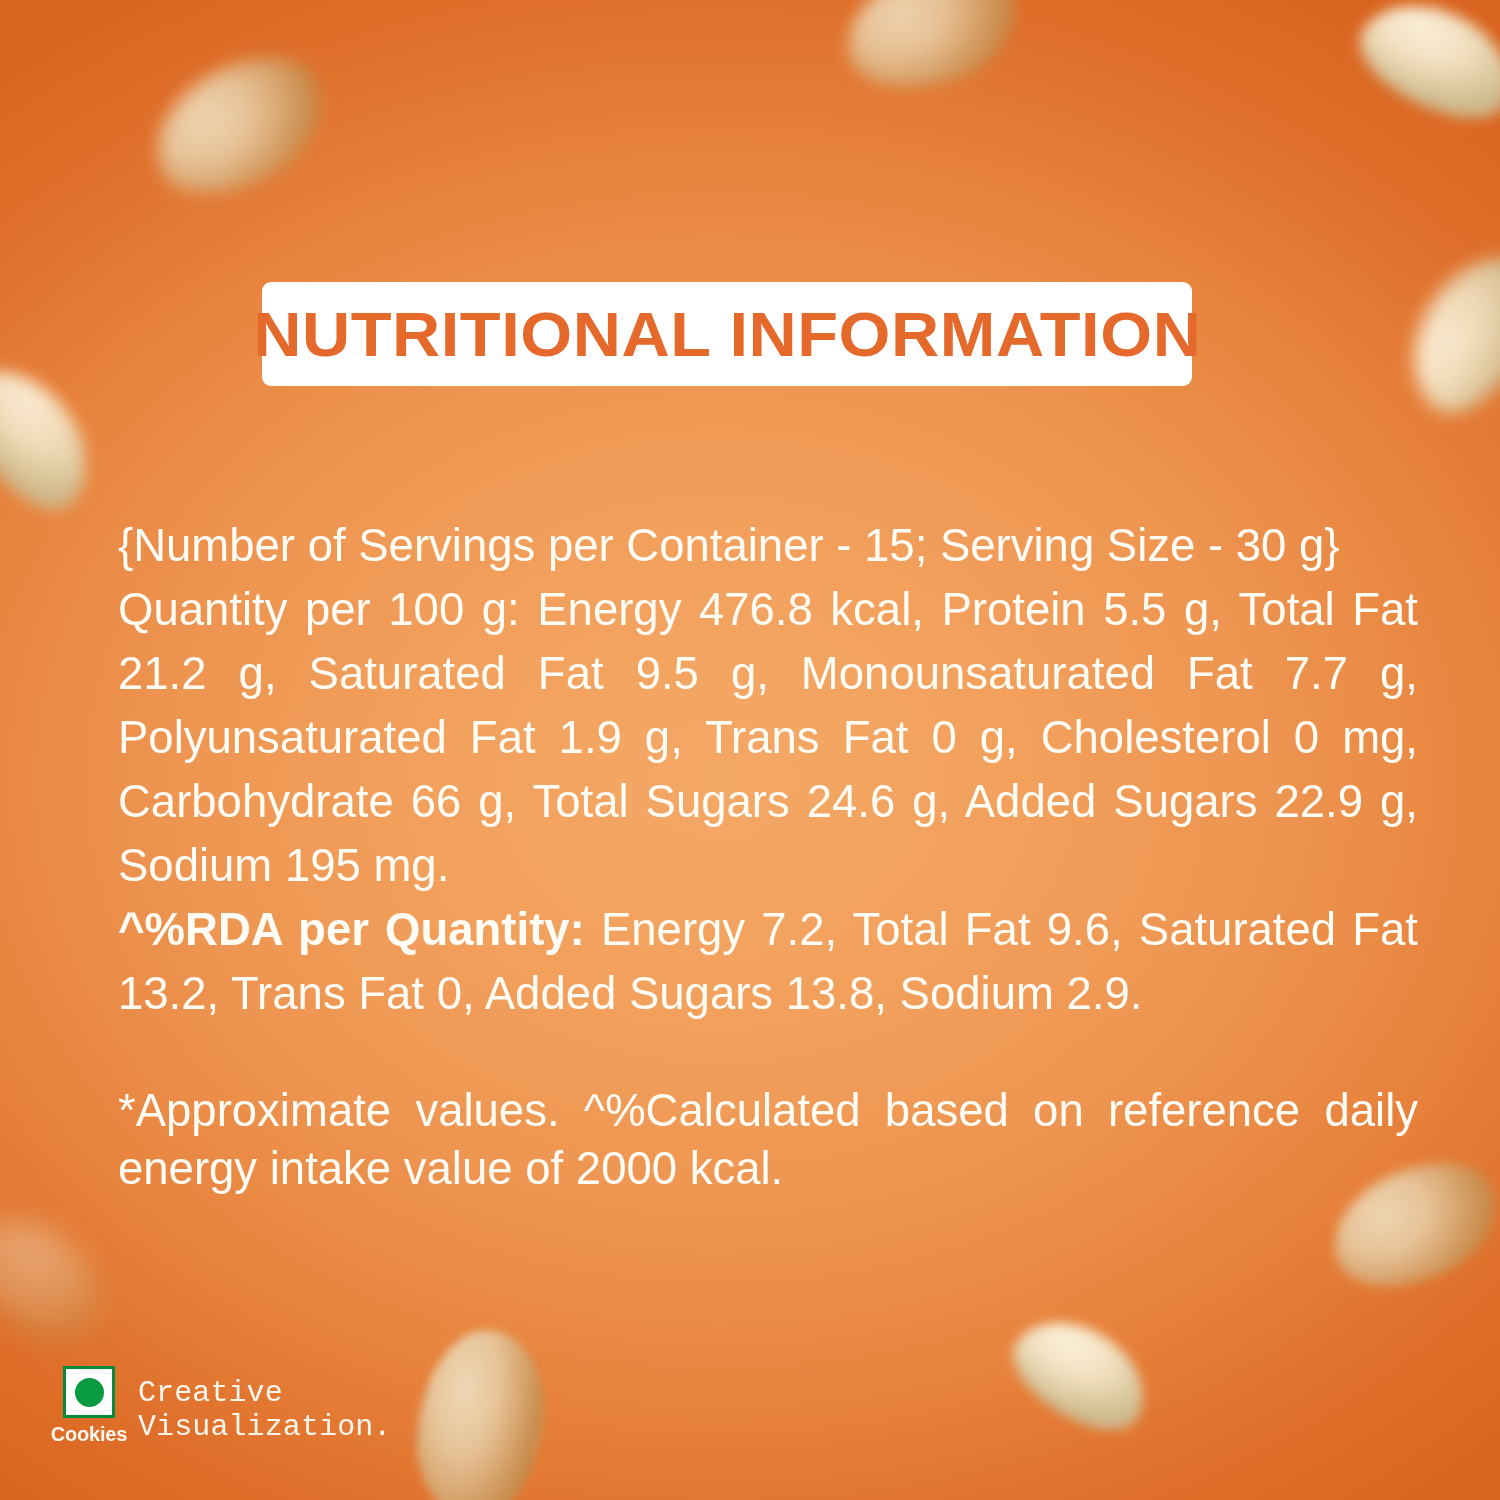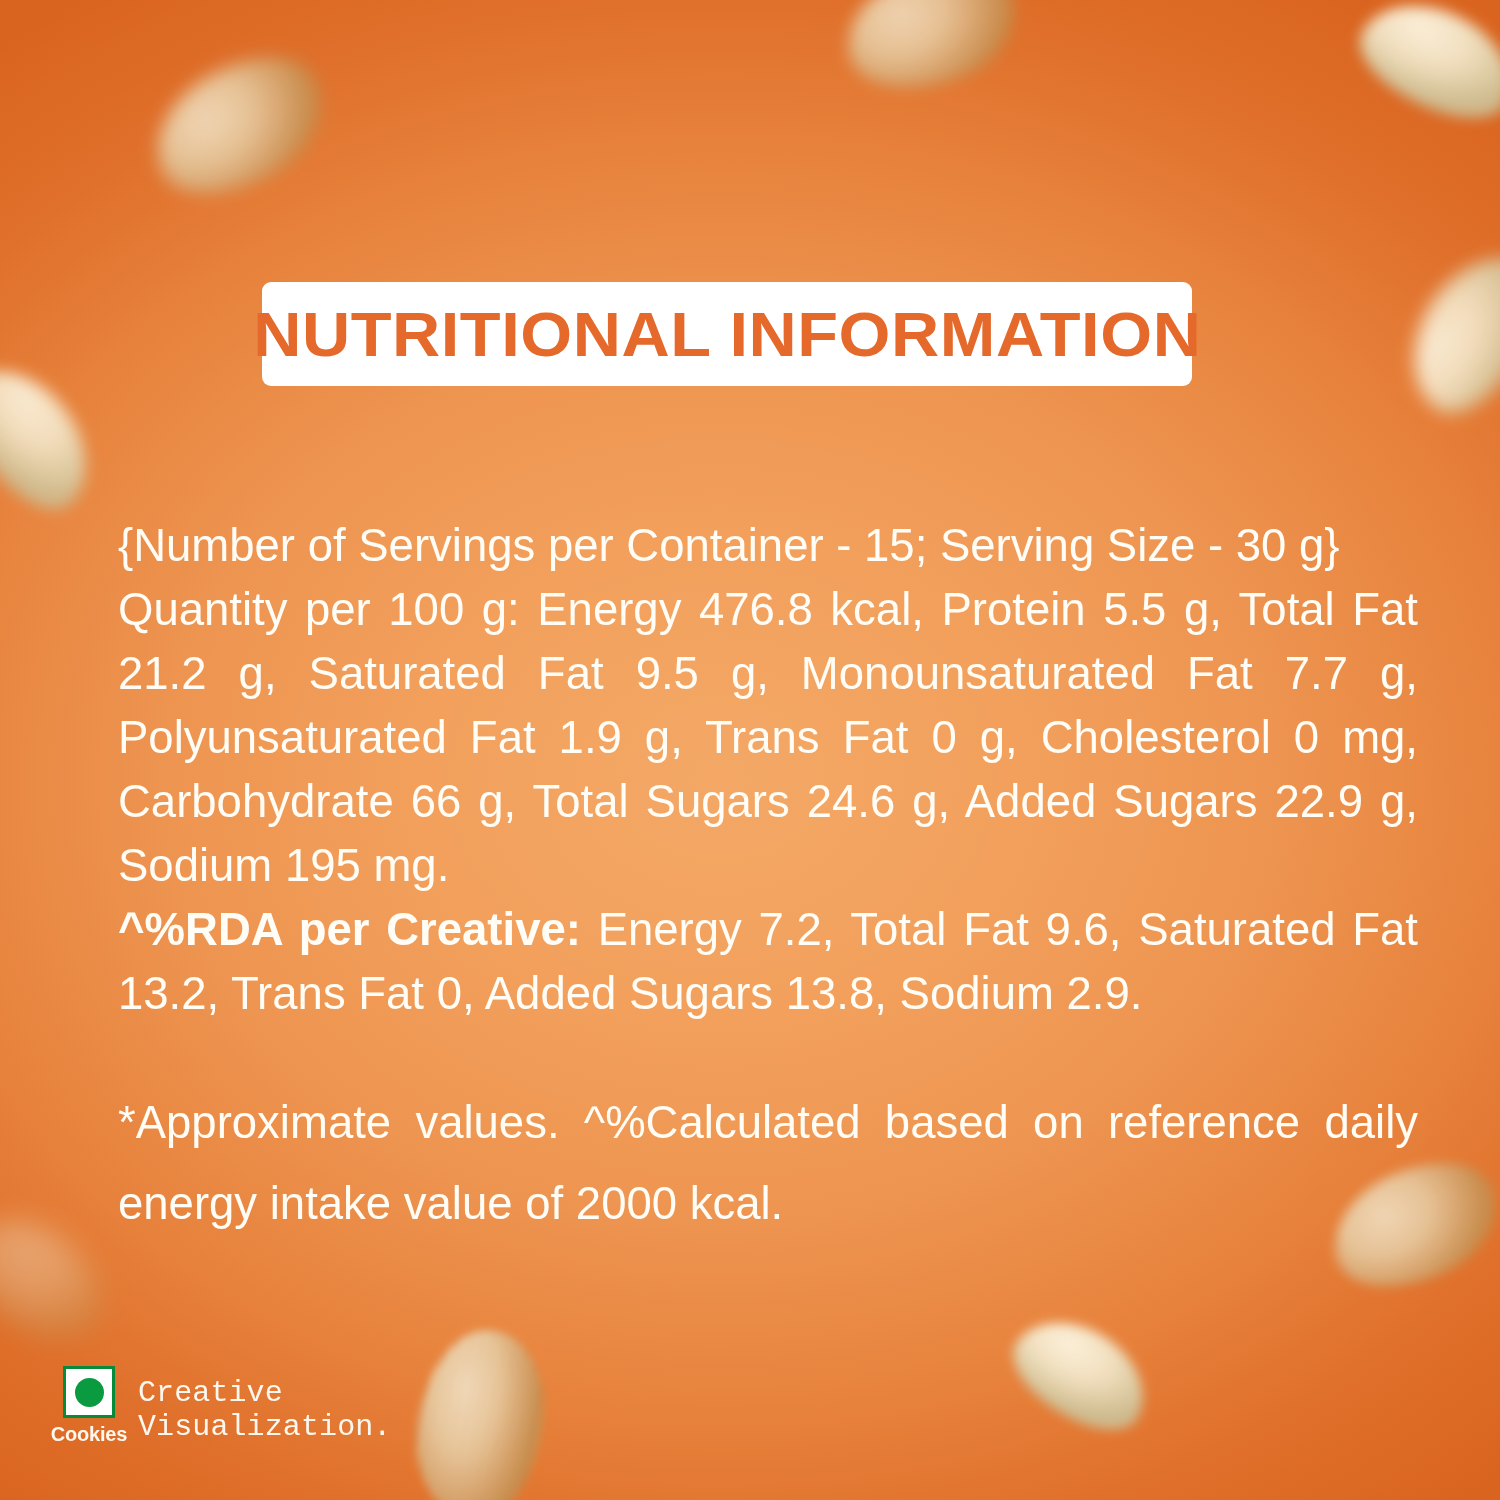--- a/index.html
+++ b/index.html
@@ -115,21 +115,21 @@
   #rda-block {
     margin-top: 0;
   }
   #footnote-block {
     position: absolute;
     left: 118px;
     top: 1082px;
     width: 1300px;
     color: #fffdf6;
     font-size: 45.5px;
-    line-height: 81px;
+    line-height: 58px;
     text-align: justify;
     text-align-last: left;
   }
   #footnote-block p { margin: 0; }
 
   
   #veg-block {
     position: absolute;
     left: 58px;
     top: 1366px;
@@ -202,21 +202,21 @@
     <div class="nut almond" style="left:-40px; top:1230px; width:150px; height:98px; transform:rotate(40deg); filter:blur(14px); opacity:.45;"></div>
   </div>
 
   <div id="title-plate">
     <div id="title-text">NUTRITIONAL INFORMATION</div>
   </div>
 
   <div id="body-copy">
     <p class="justified">{Number of Servings per Container - 15; Serving Size - 30 g}</p>
     <p class="justified">Quantity per 100 g: Energy 476.8 kcal, Protein 5.5 g, Total Fat 21.2 g, Saturated Fat 9.5 g, Monounsaturated Fat 7.7 g, Polyunsaturated Fat 1.9 g, Trans Fat 0 g, Cholesterol 0 mg, Carbohydrate 66 g, Total Sugars 24.6 g, Added Sugars 22.9 g, Sodium 195 mg.</p>
-    <p class="justified" id="rda-block"><span class="bold">^%RDA per Creative:</span><span> Energy 7.2, Total Fat 9.6, Saturated Fat 13.2, Trans Fat 0, Added Sugars 13.8, Sodium 2.9.</span></p>
+    <p class="justified" id="rda-block"><span class="bold">^%RDA per Quantity:</span><span> Energy 7.2, Total Fat 9.6, Saturated Fat 13.2, Trans Fat 0, Added Sugars 13.8, Sodium 2.9.</span></p>
   </div>
 
   <div id="footnote-block">
     <p>*Approximate values. ^%Calculated based on reference daily energy intake value of 2000 kcal.</p>
   </div>
 
   <div id="veg-block">
     <div id="veg-mark-wrap">
       <div id="veg-mark">
         <div id="veg-dot"></div>

